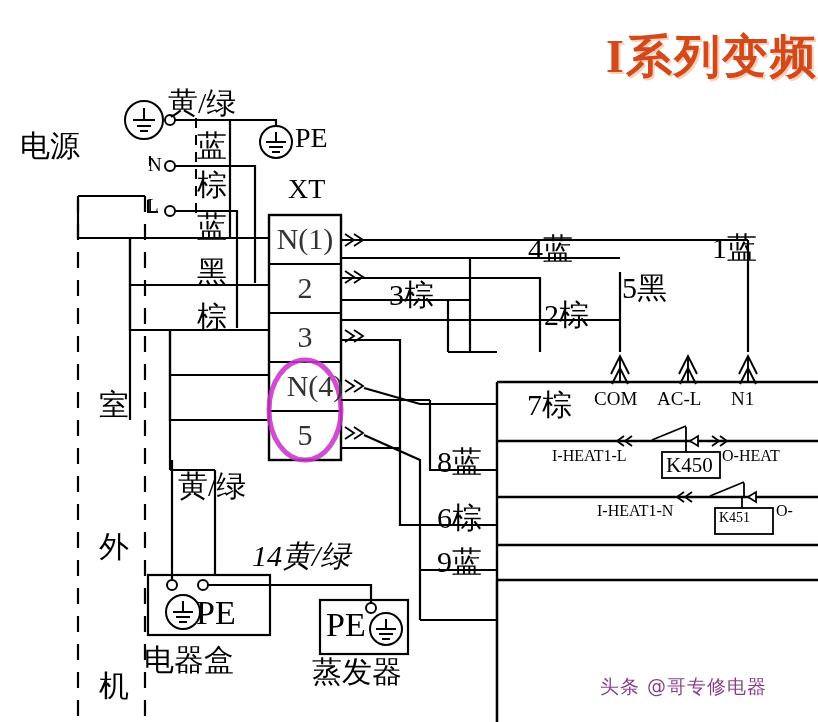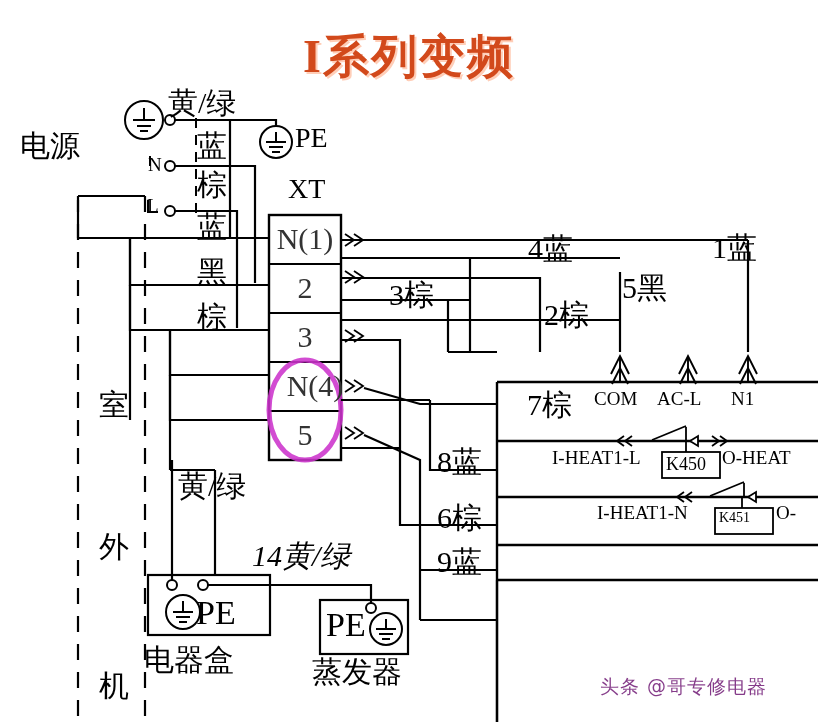--- a/index.html
+++ b/index.html
@@ -20,40 +20,40 @@
   #diagram {
     position: absolute;
     left: 0;
     top: 0;
   }
   .title {
     position: absolute;
     left: 0;
     top: 26px;
     width: 818px;
-    text-align: center;
+    text-align: right;
     font-family: "Liberation Serif", "DejaVu Serif", serif;
     font-weight: bold;
     font-size: 46px;
     letter-spacing: 2px;
     color: #d2491b;
     text-shadow: 2px 2px 0 rgba(255,190,160,0.75);
     white-space: nowrap;
   }
   .lbl {
     position: absolute;
     font-family: "Liberation Serif", "DejaVu Serif", serif;
     color: #000000;
     white-space: nowrap;
     line-height: 1;
   }
   .cn  { font-size: 30px; }
   .lat { font-family: "Liberation Serif", "DejaVu Serif", serif; font-size: 28px; }
   .lat-sm { font-family: "Liberation Serif", "DejaVu Serif", serif; font-size: 19px; }
-  .lat-xs { font-family: "Liberation Serif", "DejaVu Serif", serif; font-size: 19px; }
+  .lat-xs { font-family: "Liberation Serif", "DejaVu Serif", serif; font-size: 16px; }
   .term-txt {
     position: absolute;
     font-family: "Liberation Serif", "DejaVu Serif", serif;
     font-size: 30px;
     color: #333333;
     text-align: center;
     white-space: nowrap;
   }
   .vert {
     position: absolute;
@@ -312,21 +312,21 @@
   <div class="lbl cn" style="left:527px; top:390px;">7棕</div>
   <div class="lbl cn" style="left:437px; top:447px;">8蓝</div>
   <div class="lbl cn" style="left:437px; top:503px;">6棕</div>
   <div class="lbl cn" style="left:437px; top:547px;">9蓝</div>
 
   <div class="lbl lat-sm" style="left:594px; top:389px;">COM</div>
   <div class="lbl lat-sm" style="left:657px; top:389px;">AC-L</div>
   <div class="lbl lat-sm" style="left:731px; top:389px;">N1</div>
 
   <div class="lbl lat-xs" style="left:552px; top:448px;">I-HEAT1-L</div>
-  <div class="lbl lat-xs" style="left:666px; top:455px; font-size:18px;">K450</div>
+  <div class="lbl lat-xs" style="left:666px; top:455px; font-size:21px;">K450</div>
   <div class="lbl lat-xs" style="left:722px; top:448px;">O-HEAT</div>
 
   <div class="lbl lat-xs" style="left:597px; top:503px;">I-HEAT1-N</div>
   <div class="lbl lat-xs" style="left:719px; top:511px; font-size:14px;">K451</div>
   <div class="lbl lat-xs" style="left:776px; top:503px;">O-</div>
 
   <div class="vert" style="left:99px; top:385px;">室</div>
   <div class="vert" style="left:99px; top:527px;">外</div>
   <div class="vert" style="left:99px; top:666px;">机</div>
 

